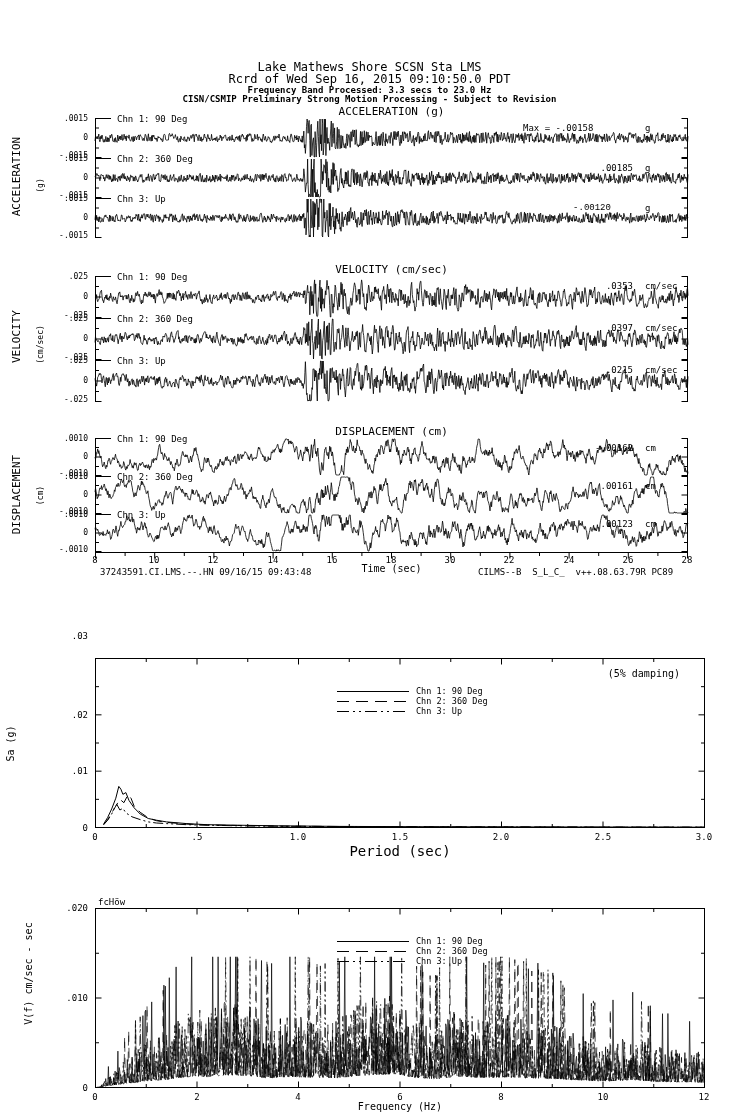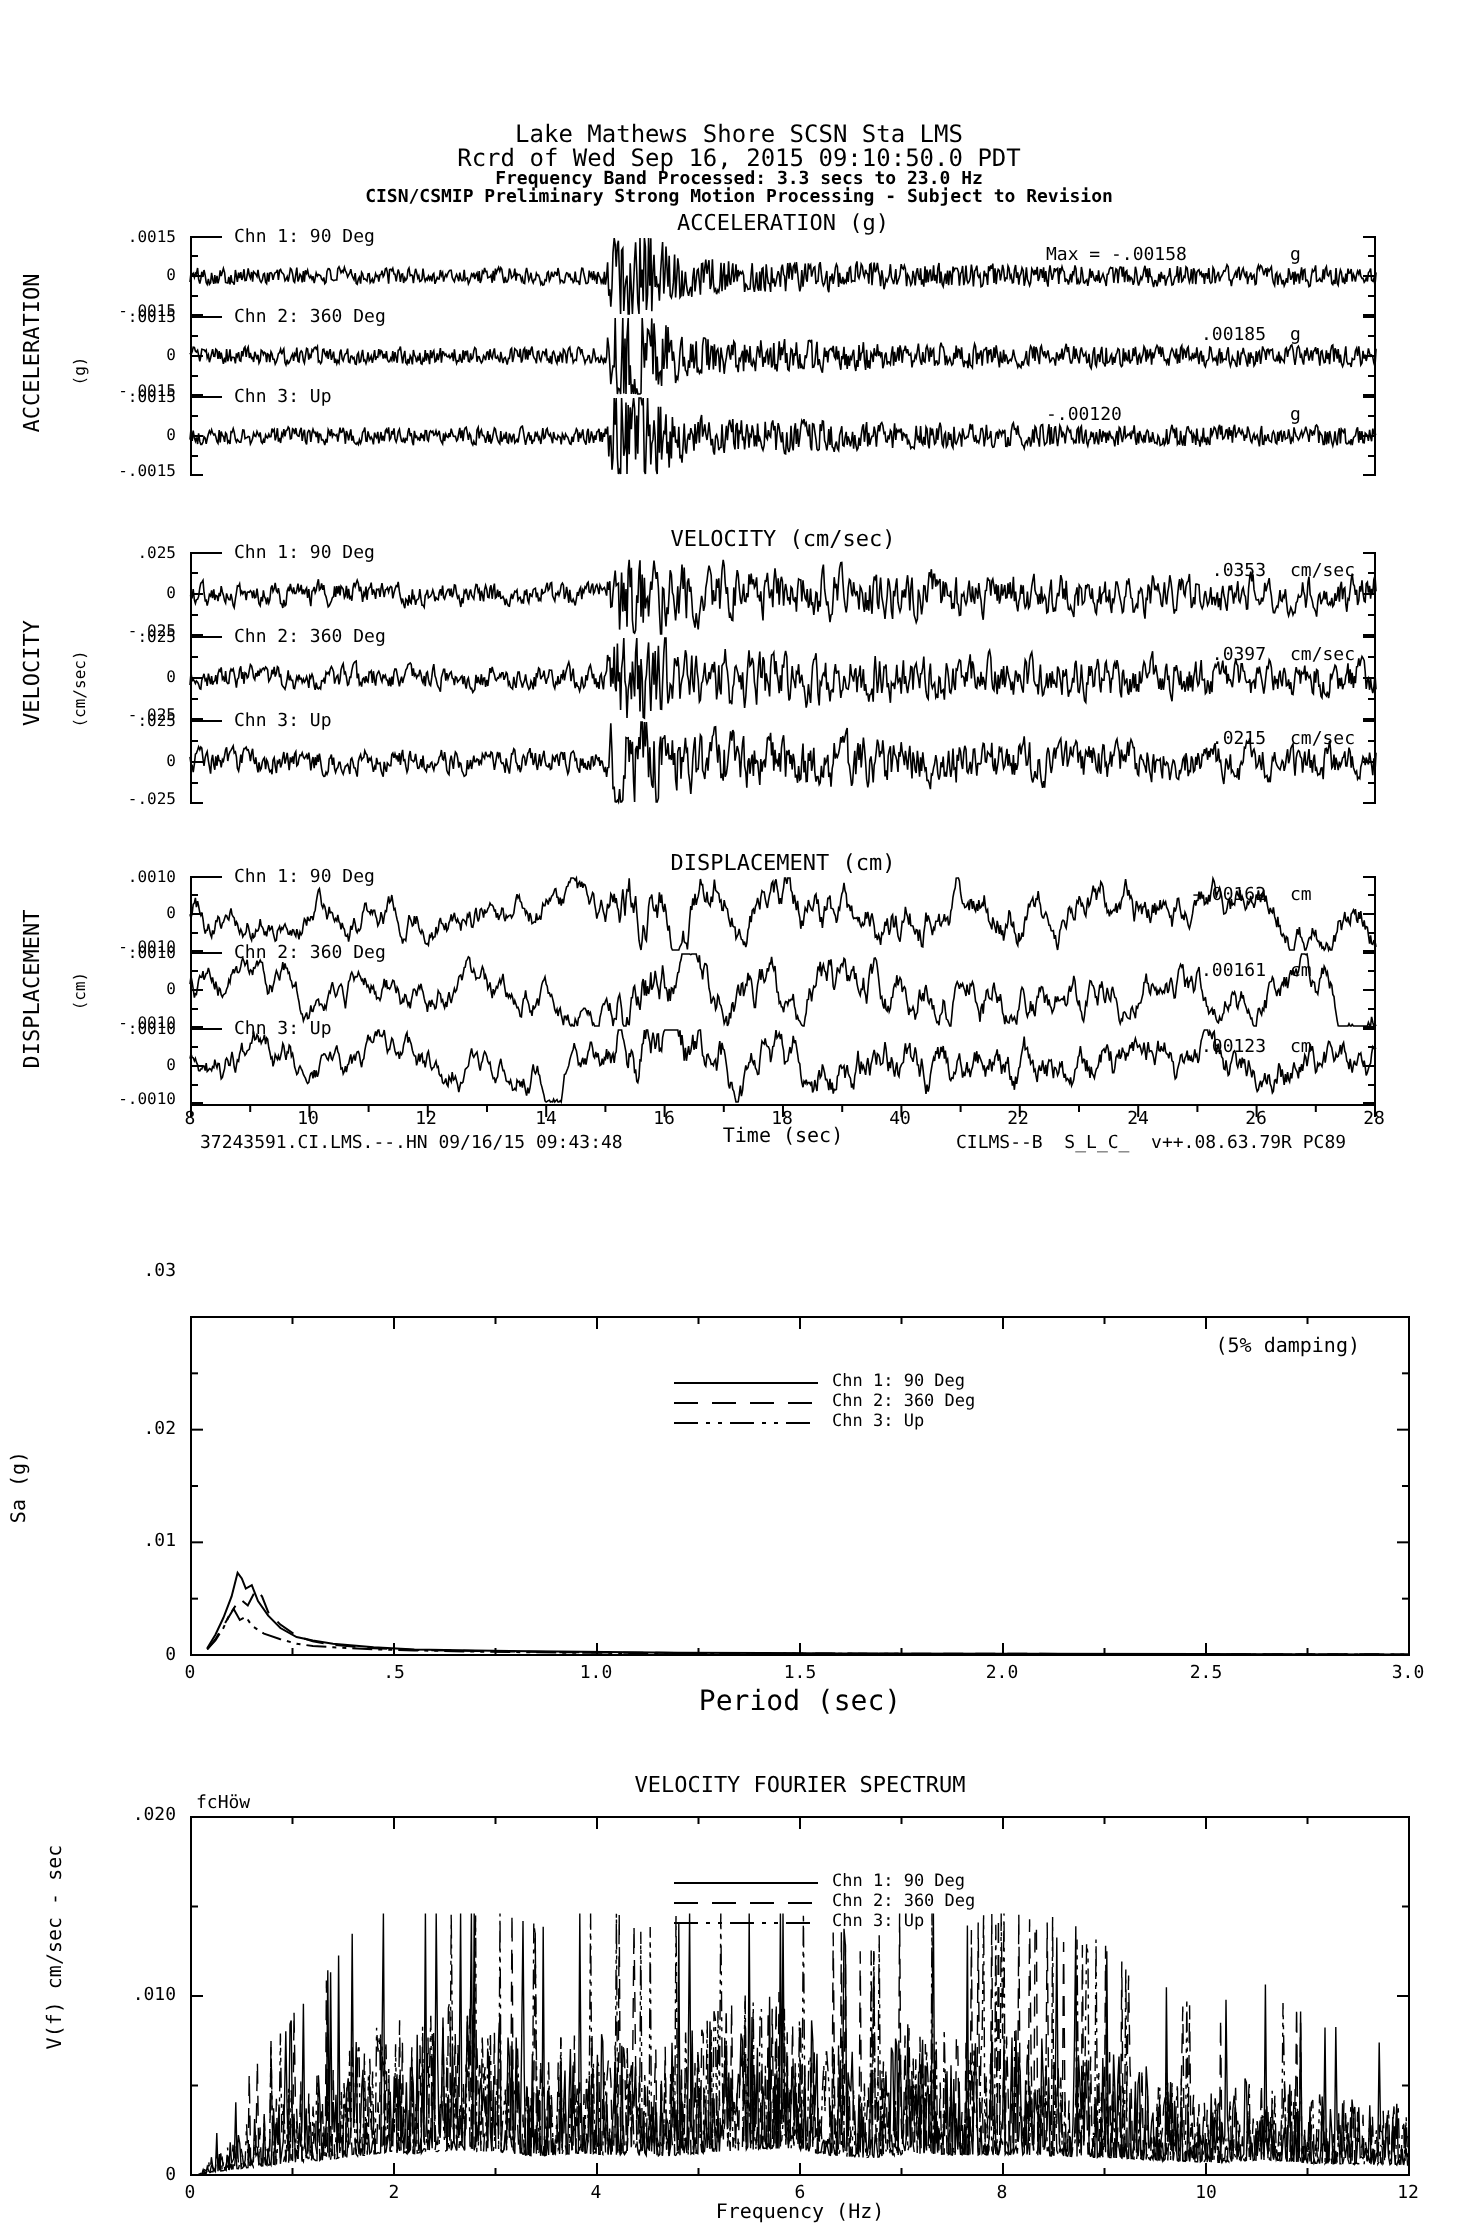--- a/index.html
+++ b/index.html
@@ -43,21 +43,20 @@
   <div class="sideu" style="left:10px;top:491px">(cm)</div>
 
   <div class="xlab" style="left:95px;width:593px;top:563px;font-size:10px">Time (sec)</div>
   <div class="foot" style="left:100px;top:567px">37243591.CI.LMS.--.HN 09/16/15 09:43:48</div>
   <div class="foot" style="left:478px;top:567px">CILMS--B  S_L_C_  v++.08.63.79R PC89</div>
 
   <div class="annot" style="left:510px;width:170px;text-align:right;top:668px">(5% damping)</div>
   <div class="side" style="left:-30px;top:738px;width:80px;font-size:10px">Sa (g)</div>
   <div class="xlab" style="left:95px;width:610px;top:843px;font-size:14px">Period (sec)</div>
 
-  <div class="ptitle" style="left:95px;width:610px;top:886px">VELOCITY FOURIER SPECTRUM</div>
   <div class="annot" style="left:98px;top:897px;font-size:9px">fcHöw</div>
   <div class="side" style="left:-37px;top:968px;width:130px;font-size:10px">V(f)   cm/sec - sec</div>
   <div class="xlab" style="left:95px;width:610px;top:1101px;font-size:10px">Frequency (Hz)</div>
 
 <div class="ylab" style="left:36px;width:52px;top:114px;position:absolute;">.0015</div>
     <div class="ylab" style="left:36px;width:52px;top:133px;position:absolute;">0</div>
     <div class="ylab" style="left:36px;width:52px;top:151px;position:absolute;">-.0015</div>
     <div class="chlab" style="left:117px;top:114px;position:absolute;">Chn 1: 90 Deg</div>
     <div class="peak" style="left:523px;width:110px;top:123px;text-align:left;position:absolute;">Max =  -.00158</div>
     <div class="peak" style="left:645px;width:55px;top:123px;position:absolute;">g</div>
@@ -96,21 +95,21 @@
       <line x1="589" y1="30" x2="592.5" y2="30" stroke="#000" stroke-width="1"></line>
       <line x1="0.5" y1="39.5" x2="6.5" y2="39.5" stroke="#000" stroke-width="1"></line>
       <line x1="586.5" y1="39.5" x2="592.5" y2="39.5" stroke="#000" stroke-width="1"></line>
       <line x1="1" y1="0.5" x2="16" y2="0.5" stroke="#000" stroke-width="1"></line>
       <polyline points="0.0,18.4 0.5,19.4 1.1,17.8 1.6,15.6 2.2,15.7 2.7,17.5 3.2,18.0 3.8,17.1 4.3,19.6 4.9,22.7 5.4,20.3 5.9,16.6 6.5,16.8 7.0,16.9 7.6,17.7 8.1,17.0 8.6,20.9 9.2,19.4 9.7,23.1 10.3,20.9 10.8,18.8 11.3,16.6 11.9,20.1 12.4,20.2 12.9,16.6 13.5,17.2 14.0,21.4 14.6,17.5 15.1,21.4 15.6,18.3 16.2,21.5 16.7,23.9 17.3,20.8 17.8,23.2 18.3,16.5 18.9,22.6 19.4,20.8 20.0,16.7 20.5,22.6 21.0,20.6 21.6,20.6 22.1,20.8 22.7,23.7 23.2,18.7 23.7,20.2 24.3,18.1 24.8,22.3 25.4,22.6 25.9,17.6 26.4,20.2 27.0,16.2 27.5,15.5 28.1,20.4 28.6,16.6 29.1,15.5 29.7,21.0 30.2,18.4 30.8,21.2 31.3,20.8 31.8,23.0 32.4,17.9 32.9,19.5 33.5,21.6 34.0,19.4 34.5,23.6 35.1,22.3 35.6,17.1 36.2,17.6 36.7,19.3 37.2,18.2 37.8,18.7 38.3,23.1 38.8,19.0 39.4,19.4 39.9,23.1 40.5,17.9 41.0,18.9 41.5,21.6 42.1,21.6 42.6,24.0 43.2,22.8 43.7,21.3 44.2,18.8 44.8,18.3 45.3,16.6 45.9,19.2 46.4,17.4 46.9,16.4 47.5,23.3 48.0,24.5 48.6,21.9 49.1,23.8 49.6,23.3 50.2,21.9 50.7,20.3 51.3,19.0 51.8,22.4 52.3,18.8 52.9,19.8 53.4,15.8 54.0,22.6 54.5,22.9 55.0,18.5 55.6,17.5 56.1,18.1 56.7,22.3 57.2,23.6 57.7,20.1 58.3,16.2 58.8,16.5 59.4,21.8 59.9,19.6 60.4,21.1 61.0,16.9 61.5,17.6 62.1,16.0 62.6,15.6 63.1,16.5 63.7,15.3 64.2,22.9 64.7,22.5 65.3,23.8 65.8,23.0 66.4,16.8 66.9,16.6 67.4,18.7 68.0,20.0 68.5,17.4 69.1,21.4 69.6,18.1 70.1,16.6 70.7,21.9 71.2,20.2 71.8,17.8 72.3,23.5 72.8,21.4 73.4,23.9 73.9,22.3 74.5,23.5 75.0,18.2 75.5,16.8 76.1,21.5 76.6,22.4 77.2,20.0 77.7,18.9 78.2,18.7 78.8,16.3 79.3,22.9 79.9,23.3 80.4,20.2 80.9,20.0 81.5,21.4 82.0,20.8 82.6,24.0 83.1,24.2 83.6,19.4 84.2,18.4 84.7,23.2 85.3,22.8 85.8,19.4 86.3,16.9 86.9,22.3 87.4,21.9 88.0,23.8 88.5,22.1 89.0,18.2 89.6,22.2 90.1,21.4 90.6,20.0 91.2,23.4 91.7,20.8 92.3,17.0 92.8,22.0 93.3,20.5 93.9,20.6 94.4,16.6 95.0,19.1 95.5,17.3 96.0,17.8 96.6,21.3 97.1,19.0 97.7,21.2 98.2,17.6 98.7,21.8 99.3,22.9 99.8,22.8 100.4,21.0 100.9,22.1 101.4,17.6 102.0,22.7 102.5,18.1 103.1,20.9 103.6,23.4 104.1,17.1 104.7,16.8 105.2,15.3 105.8,19.9 106.3,23.7 106.8,20.2 107.4,17.4 107.9,23.2 108.5,24.1 109.0,21.5 109.5,23.8 110.1,19.8 110.6,20.8 111.2,24.2 111.7,17.0 112.2,19.5 112.8,20.6 113.3,23.1 113.9,20.8 114.4,22.3 114.9,18.4 115.5,23.8 116.0,24.1 116.5,21.4 117.1,22.9 117.6,17.0 118.2,22.3 118.7,18.6 119.2,20.0 119.8,24.1 120.3,17.0 120.9,21.1 121.4,18.4 121.9,17.4 122.5,22.9 123.0,22.5 123.6,18.7 124.1,22.1 124.6,19.8 125.2,16.0 125.7,23.3 126.3,17.9 126.8,18.1 127.3,19.6 127.9,19.0 128.4,20.2 129.0,20.5 129.5,19.5 130.0,21.0 130.6,20.2 131.1,18.3 131.7,22.6 132.2,16.7 132.7,20.8 133.3,23.7 133.8,22.4 134.4,22.6 134.9,19.0 135.4,21.9 136.0,23.4 136.5,17.1 137.1,21.8 137.6,17.5 138.1,19.2 138.7,17.3 139.2,22.6 139.8,22.9 140.3,18.7 140.8,21.5 141.4,20.9 141.9,17.5 142.4,15.8 143.0,16.5 143.5,22.9 144.1,20.3 144.6,20.4 145.1,22.1 145.7,23.4 146.2,22.7 146.8,19.8 147.3,20.6 147.8,22.1 148.4,18.1 148.9,17.9 149.5,22.0 150.0,16.6 150.5,20.1 151.1,21.2 151.6,18.5 152.2,16.2 152.7,20.9 153.2,21.1 153.8,20.0 154.3,21.7 154.9,23.1 155.4,17.9 155.9,20.8 156.5,23.5 157.0,21.2 157.6,20.7 158.1,22.3 158.6,24.3 159.2,21.2 159.7,21.2 160.3,16.8 160.8,16.2 161.3,23.0 161.9,20.2 162.4,16.4 163.0,17.0 163.5,17.5 164.0,20.0 164.6,20.3 165.1,16.4 165.7,23.3 166.2,21.9 166.7,17.0 167.3,16.1 167.8,21.7 168.3,16.7 168.9,21.8 169.4,16.9 170.0,19.6 170.5,16.6 171.0,15.3 171.6,19.8 172.1,21.0 172.7,21.7 173.2,23.7 173.7,17.9 174.3,17.6 174.8,21.2 175.4,22.5 175.9,20.1 176.4,17.8 177.0,18.1 177.5,19.5 178.1,16.3 178.6,21.9 179.1,21.5 179.7,23.5 180.2,19.9 180.8,24.1 181.3,18.3 181.8,17.7 182.4,19.6 182.9,22.3 183.5,23.7 184.0,19.8 184.5,22.8 185.1,18.5 185.6,19.3 186.2,23.3 186.7,16.6 187.2,17.2 187.8,19.2 188.3,23.7 188.9,17.8 189.4,16.2 189.9,15.6 190.5,19.9 191.0,19.2 191.6,23.3 192.1,22.3 192.6,21.8 193.2,22.2 193.7,16.8 194.2,15.6 194.8,16.0 195.3,18.4 195.9,16.6 196.4,19.5 196.9,20.9 197.5,23.6 198.0,22.0 198.6,21.8 199.1,19.8 199.6,19.9 200.2,23.4 200.7,23.4 201.3,20.4 201.8,16.2 202.3,18.5 202.9,22.2 203.4,21.2 204.0,20.9 204.5,23.2 205.0,23.1 205.6,20.3 206.1,21.6 206.7,23.3 207.2,20.8 207.7,23.5 208.3,20.6 208.8,10.8 209.4,15.9 209.9,24.3 210.4,34.1 211.0,28.6 211.5,25.0 212.1,25.2 212.6,1.0 213.1,26.7 213.7,39.0 214.2,36.2 214.8,36.6 215.3,39.0 215.8,22.9 216.4,1.0 216.9,38.8 217.5,11.3 218.0,39.0 218.5,10.4 219.1,1.0 219.6,34.5 220.1,24.6 220.7,39.0 221.2,34.2 221.8,39.0 222.3,31.5 222.8,39.0 223.4,36.2 223.9,39.0 224.5,39.0 225.0,39.0 225.5,38.6 226.1,1.0 226.6,10.9 227.2,25.8 227.7,13.5 228.2,22.2 228.8,6.7 229.3,7.2 229.9,10.8 230.4,15.2 230.9,1.2 231.5,29.1 232.0,3.7 232.6,13.4 233.1,32.2 233.6,20.3 234.2,34.2 234.7,28.4 235.3,27.7 235.8,35.0 236.3,11.4 236.9,26.5 237.4,20.6 238.0,4.6 238.5,26.4 239.0,5.5 239.6,18.2 240.1,13.9 240.7,12.0 241.2,22.4 241.7,17.8 242.3,23.5 242.8,33.5 243.4,30.5 243.9,31.5 244.4,26.9 245.0,17.6 245.5,12.9 246.0,10.5 246.6,25.2 247.1,20.4 247.7,27.1 248.2,27.7 248.7,30.0 249.3,22.1 249.8,25.9 250.4,13.9 250.9,23.1 251.4,14.3 252.0,26.2 252.5,22.1 253.1,12.6 253.6,28.2 254.1,26.6 254.7,28.6 255.2,27.4 255.8,28.7 256.3,14.8 256.8,11.0 257.4,11.0 257.9,11.6 258.5,24.6 259.0,11.6 259.5,26.9 260.1,21.2 260.6,15.2 261.2,15.4 261.7,26.7 262.2,14.1 262.8,25.0 263.3,17.6 263.9,16.5 264.4,20.2 264.9,28.1 265.5,15.8 266.0,20.0 266.6,22.8 267.1,28.9 267.6,23.9 268.2,20.6 268.7,16.5 269.3,14.5 269.8,19.4 270.3,21.8 270.9,14.4 271.4,19.6 271.9,12.7 272.5,13.7 273.0,25.2 273.6,24.9 274.1,28.1 274.6,20.8 275.2,22.2 275.7,19.6 276.3,17.4 276.8,27.6 277.3,14.4 277.9,23.2 278.4,16.8 279.0,19.7 279.5,23.3 280.0,15.0 280.6,24.2 281.1,24.9 281.7,21.9 282.2,23.4 282.7,27.6 283.3,19.5 283.8,15.1 284.4,17.7 284.9,20.8 285.4,12.2 286.0,18.2 286.5,25.5 287.1,20.4 287.6,23.3 288.1,18.3 288.7,17.2 289.2,24.3 289.8,19.2 290.3,15.8 290.8,25.7 291.4,24.3 291.9,13.5 292.5,26.7 293.0,24.0 293.5,27.7 294.1,20.4 294.6,12.6 295.2,22.1 295.7,15.6 296.2,19.6 296.8,15.4 297.3,11.5 297.8,23.5 298.4,18.5 298.9,26.7 299.5,27.3 300.0,22.3 300.5,16.4 301.1,17.0 301.6,24.7 302.2,18.5 302.7,19.9 303.2,13.2 303.8,21.8 304.3,26.3 304.9,19.0 305.4,26.1 305.9,24.6 306.5,26.2 307.0,26.2 307.6,19.6 308.1,21.1 308.6,18.4 309.2,12.4 309.7,12.2 310.3,12.9 310.8,11.9 311.3,25.6 311.9,25.5 312.4,23.8 313.0,17.2 313.5,12.9 314.0,24.6 314.6,21.6 315.1,24.5 315.7,27.0 316.2,28.3 316.7,22.9 317.3,15.8 317.8,20.4 318.4,17.5 318.9,23.2 319.4,17.5 320.0,16.6 320.5,16.2 321.1,17.3 321.6,14.9 322.1,20.1 322.7,21.3 323.2,15.1 323.7,21.7 324.3,17.4 324.8,23.7 325.4,26.9 325.9,20.0 326.4,21.6 327.0,15.4 327.5,24.6 328.1,19.0 328.6,26.5 329.1,19.9 329.7,24.9 330.2,20.4 330.8,21.5 331.3,18.7 331.8,16.9 332.4,24.9 332.9,27.5 333.5,22.1 334.0,25.5 334.5,14.5 335.1,22.3 335.6,18.8 336.2,18.0 336.7,13.1 337.2,21.8 337.8,27.0 338.3,16.9 338.9,25.9 339.4,22.2 339.9,26.3 340.5,18.3 341.0,19.3 341.6,23.0 342.1,16.1 342.6,19.4 343.2,19.8 343.7,14.1 344.3,20.0 344.8,17.7 345.3,20.0 345.9,18.1 346.4,26.1 347.0,23.9 347.5,19.6 348.0,18.3 348.6,24.3 349.1,22.9 349.6,23.0 350.2,24.2 350.7,19.1 351.3,15.2 351.8,24.8 352.3,17.9 352.9,22.9 353.4,20.6 354.0,15.7 354.5,22.4 355.0,14.7 355.6,17.5 356.1,23.4 356.7,17.2 357.2,17.1 357.7,14.9 358.3,18.7 358.8,16.6 359.4,19.5 359.9,19.6 360.4,18.8 361.0,25.7 361.5,22.6 362.1,22.7 362.6,19.7 363.1,20.9 363.7,17.2 364.2,13.8 364.8,19.9 365.3,22.9 365.8,24.4 366.4,18.1 366.9,22.6 367.5,23.1 368.0,16.2 368.5,14.9 369.1,17.6 369.6,22.8 370.2,15.8 370.7,20.4 371.2,17.5 371.8,16.5 372.3,24.9 372.9,22.6 373.4,22.5 373.9,24.2 374.5,23.6 375.0,15.5 375.5,13.3 376.1,15.4 376.6,15.5 377.2,18.6 377.7,24.6 378.2,19.8 378.8,23.7 379.3,22.6 379.9,20.9 380.4,22.7 380.9,24.5 381.5,23.8 382.0,18.4 382.6,21.4 383.1,14.8 383.6,20.8 384.2,16.7 384.7,17.0 385.3,21.5 385.8,15.7 386.3,22.1 386.9,25.5 387.4,22.7 388.0,23.3 388.5,22.8 389.0,26.1 389.6,18.6 390.1,24.5 390.7,25.0 391.2,25.8 391.7,17.2 392.3,13.9 392.8,15.3 393.4,24.1 393.9,18.4 394.4,21.5 395.0,18.7 395.5,17.2 396.1,24.9 396.6,18.3 397.1,16.7 397.7,16.6 398.2,15.5 398.8,23.7 399.3,17.0 399.8,18.6 400.4,16.6 400.9,23.1 401.4,21.8 402.0,15.7 402.5,20.9 403.1,14.7 403.6,18.4 404.1,21.3 404.7,25.7 405.2,17.8 405.8,23.0 406.3,23.2 406.8,16.9 407.4,22.8 407.9,19.2 408.5,21.0 409.0,24.0 409.5,22.4 410.1,21.7 410.6,22.4 411.2,20.4 411.7,16.8 412.2,19.6 412.8,22.1 413.3,23.1 413.9,25.5 414.4,24.2 414.9,25.1 415.5,25.8 416.0,22.6 416.6,24.8 417.1,22.5 417.6,21.2 418.2,17.5 418.7,23.8 419.3,24.5 419.8,17.7 420.3,15.0 420.9,16.1 421.4,21.2 422.0,15.2 422.5,22.5 423.0,15.5 423.6,17.4 424.1,20.6 424.7,24.1 425.2,16.0 425.7,14.9 426.3,18.6 426.8,19.6 427.3,17.6 427.9,21.2 428.4,19.4 429.0,17.2 429.5,20.3 430.0,23.0 430.6,22.3 431.1,21.0 431.7,21.0 432.2,22.0 432.7,24.8 433.3,18.1 433.8,19.8 434.4,22.3 434.9,18.9 435.4,21.3 436.0,16.3 436.5,21.8 437.1,18.7 437.6,16.1 438.1,13.9 438.7,18.1 439.2,15.6 439.8,20.7 440.3,23.4 440.8,23.5 441.4,21.1 441.9,15.1 442.5,21.4 443.0,16.3 443.5,19.5 444.1,21.4 444.6,23.7 445.2,17.5 445.7,15.7 446.2,18.3 446.8,20.1 447.3,19.7 447.9,18.4 448.4,23.3 448.9,23.1 449.5,18.9 450.0,25.0 450.6,26.2 451.1,23.1 451.6,18.0 452.2,15.6 452.7,24.1 453.2,25.1 453.8,19.5 454.3,19.4 454.9,23.0 455.4,17.7 455.9,15.4 456.5,23.3 457.0,23.7 457.6,25.2 458.1,15.9 458.6,23.5 459.2,23.2 459.7,22.7 460.3,20.0 460.8,19.1 461.3,24.5 461.9,20.4 462.4,23.4 463.0,19.3 463.5,18.4 464.0,16.3 464.6,16.9 465.1,23.9 465.7,25.3 466.2,24.8 466.7,16.1 467.3,22.7 467.8,18.2 468.4,21.8 468.9,22.3 469.4,16.9 470.0,23.7 470.5,22.2 471.1,22.0 471.6,16.1 472.1,20.1 472.7,15.4 473.2,20.0 473.8,24.5 474.3,20.0 474.8,19.1 475.4,23.7 475.9,20.8 476.5,19.2 477.0,15.2 477.5,16.2 478.1,22.9 478.6,16.8 479.1,20.7 479.7,19.4 480.2,16.4 480.8,24.3 481.3,18.2 481.8,21.2 482.4,18.5 482.9,16.2 483.5,14.7 484.0,15.6 484.5,19.0 485.1,15.3 485.6,20.4 486.2,15.7 486.7,19.0 487.2,22.2 487.8,21.9 488.3,23.7 488.9,21.2 489.4,24.8 489.9,20.3 490.5,17.6 491.0,16.3 491.6,17.7 492.1,19.8 492.6,20.7 493.2,16.3 493.7,23.8 494.3,19.2 494.8,23.5 495.3,16.0 495.9,14.8 496.4,21.7 497.0,16.8 497.5,17.6 498.0,21.0 498.6,16.3 499.1,15.5 499.7,21.6 500.2,20.7 500.7,21.7 501.3,18.4 501.8,21.5 502.4,19.3 502.9,20.9 503.4,15.7 504.0,20.6 504.5,24.1 505.0,18.8 505.6,17.4 506.1,22.8 506.7,19.7 507.2,24.5 507.7,25.4 508.3,22.4 508.8,22.2 509.4,21.2 509.9,15.6 510.4,15.9 511.0,19.8 511.5,22.3 512.1,21.2 512.6,22.1 513.1,20.8 513.7,24.8 514.2,19.7 514.8,16.2 515.3,23.7 515.8,18.0 516.4,22.5 516.9,21.6 517.5,21.5 518.0,21.8 518.5,18.0 519.1,15.6 519.6,22.5 520.2,25.0 520.7,23.2 521.2,20.4 521.8,22.1 522.3,22.1 522.9,24.4 523.4,25.5 523.9,17.3 524.5,20.9 525.0,24.6 525.6,18.6 526.1,18.7 526.6,15.9 527.2,19.0 527.7,20.0 528.3,23.3 528.8,25.3 529.3,18.3 529.9,23.8 530.4,18.2 530.9,20.6 531.5,20.5 532.0,24.9 532.6,23.9 533.1,17.6 533.6,22.9 534.2,18.3 534.7,17.6 535.3,23.9 535.8,20.0 536.3,15.2 536.9,17.0 537.4,17.9 538.0,21.9 538.5,16.9 539.0,16.6 539.6,18.8 540.1,17.0 540.7,17.1 541.2,16.7 541.7,21.3 542.3,22.3 542.8,22.5 543.4,20.5 543.9,22.6 544.4,17.8 545.0,23.7 545.5,20.6 546.1,21.8 546.6,22.3 547.1,23.1 547.7,16.5 548.2,15.9 548.8,20.5 549.3,17.0 549.8,16.9 550.4,14.8 550.9,14.4 551.5,16.9 552.0,21.1 552.5,24.4 553.1,20.2 553.6,15.9 554.2,15.1 554.7,16.4 555.2,21.0 555.8,19.5 556.3,22.7 556.8,24.3 557.4,17.2 557.9,20.0 558.5,15.8 559.0,18.8 559.5,22.3 560.1,20.0 560.6,17.2 561.2,22.3 561.7,17.6 562.2,17.4 562.8,15.6 563.3,19.1 563.9,16.1 564.4,20.6 564.9,24.8 565.5,17.8 566.0,17.4 566.6,21.3 567.1,23.3 567.6,23.1 568.2,17.2 568.7,21.5 569.3,18.5 569.8,24.1 570.3,17.5 570.9,14.9 571.4,14.5 572.0,22.9 572.5,16.2 573.0,17.3 573.6,21.3 574.1,16.5 574.7,23.3 575.2,19.3 575.7,23.5 576.3,25.2 576.8,23.9 577.4,19.0 577.9,15.2 578.4,22.7 579.0,24.1 579.5,23.8 580.1,23.8 580.6,25.5 581.1,21.3 581.7,21.8 582.2,21.7 582.7,17.5 583.3,16.1 583.8,20.0 584.4,15.2 584.9,19.6 585.4,24.5 586.0,23.5 586.5,17.4 587.1,21.3 587.6,19.3 588.1,22.5 588.7,19.9 589.2,16.2 589.8,18.6 590.3,20.0 590.8,19.5 591.4,20.6 591.9,23.4 592.5,25.2 593.0,16.4" fill="none" stroke="#000" stroke-width="0.8"></polyline>
     </svg>
     <div class="ylab" style="left:36px;width:52px;top:194px;position:absolute;">.0015</div>
     <div class="ylab" style="left:36px;width:52px;top:213px;position:absolute;">0</div>
     <div class="ylab" style="left:36px;width:52px;top:231px;position:absolute;">-.0015</div>
     <div class="chlab" style="left:117px;top:194px;position:absolute;">Chn 3: Up</div>
-    <div class="peak" style="left:523px;width:110px;top:203px;text-align:left;position:absolute;">-.00120</div>
+    <div class="peak" style="left:537px;width:110px;top:203px;text-align:center;position:absolute;font-family:Liberation Mono, monospace;">-.00120</div>
     <div class="peak" style="left:645px;width:55px;top:203px;position:absolute;">g</div>
     <svg width="593" height="40" viewBox="0 0 593 40" style="position:absolute;left:95px;top:198px;overflow:visible">
       <line x1="0.5" y1="0" x2="0.5" y2="40" stroke="#000" stroke-width="1"></line>
       <line x1="592.5" y1="0" x2="592.5" y2="40" stroke="#000" stroke-width="1"></line>
       <line x1="0.5" y1="0.5" x2="6.5" y2="0.5" stroke="#000" stroke-width="1"></line>
       <line x1="586.5" y1="0.5" x2="592.5" y2="0.5" stroke="#000" stroke-width="1"></line>
       <line x1="0.5" y1="10" x2="4" y2="10" stroke="#000" stroke-width="1"></line>
       <line x1="589" y1="10" x2="592.5" y2="10" stroke="#000" stroke-width="1"></line>
       <line x1="0.5" y1="20" x2="6.5" y2="20" stroke="#000" stroke-width="1"></line>
       <line x1="586.5" y1="20" x2="592.5" y2="20" stroke="#000" stroke-width="1"></line>
@@ -276,21 +275,21 @@
       <line x1="533.3000000000001" y1="0.5" x2="533.3000000000001" y2="6.5" stroke="#000" stroke-width="1"></line>
       <line x1="562.9" y1="0.5" x2="562.9" y2="4" stroke="#000" stroke-width="1"></line>
       <line x1="592.5" y1="0.5" x2="592.5" y2="6.5" stroke="#000" stroke-width="1"></line>
     </svg>
     <div class="xlab" style="left:77px;width:36px;top:555px;position:absolute;">8</div>
     <div class="xlab" style="left:136px;width:36px;top:555px;position:absolute;">10</div>
     <div class="xlab" style="left:195px;width:36px;top:555px;position:absolute;">12</div>
     <div class="xlab" style="left:255px;width:36px;top:555px;position:absolute;">14</div>
     <div class="xlab" style="left:314px;width:36px;top:555px;position:absolute;">16</div>
     <div class="xlab" style="left:373px;width:36px;top:555px;position:absolute;">18</div>
-    <div class="xlab" style="left:432px;width:36px;top:555px;position:absolute;">40</div>
+    <div class="xlab" style="left:432px;width:36px;top:555px;position:absolute;">30</div>
     <div class="xlab" style="left:491px;width:36px;top:555px;position:absolute;">22</div>
     <div class="xlab" style="left:551px;width:36px;top:555px;position:absolute;">24</div>
     <div class="xlab" style="left:610px;width:36px;top:555px;position:absolute;">26</div>
     <div class="xlab" style="left:669px;width:36px;top:555px;position:absolute;">28</div>
     <div class="legrow" style="left:337px;top:686px;width:300px;height:10px;position:absolute;">
       <svg width="72" height="7" viewBox="0 0 72 7">
         <line x1="0" y1="3.5" x2="72" y2="3.5" stroke="#000" stroke-width="1"></line>
       </svg>
       <span>Chn 1: 90 Deg</span>
     </div>

